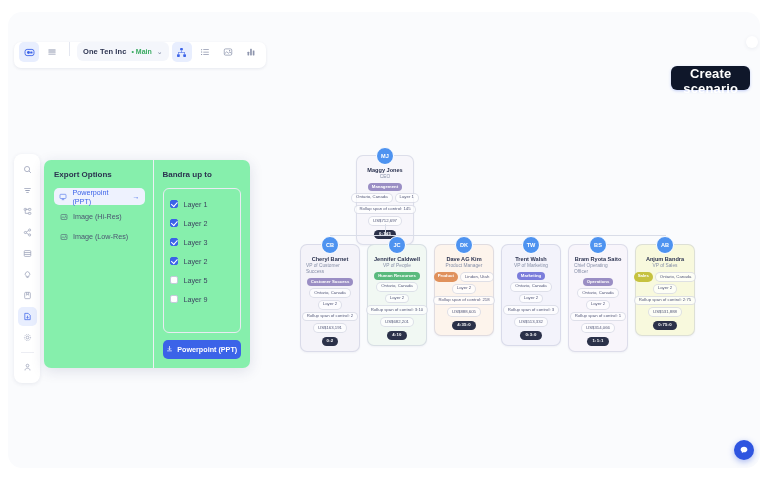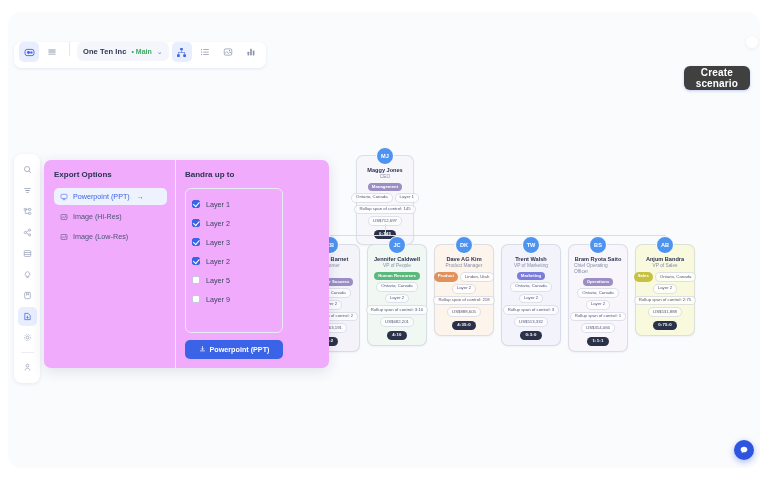--- a/index.html
+++ b/index.html
@@ -46,23 +46,23 @@
     background: #f4f6fb; border-radius: 6px;
     height: 19px; padding: 0 6px;
   }
   .org-name { font-size: 7.5px; color: #2c3350; font-weight: bold; letter-spacing: .1px; }
   .branch { font-size: 7px; color: #3bab62; font-weight: bold; }
   .chev { color: #7b84a3; font-size: 7px; }
 
   .create-btn {
     position: absolute; right: 8px; top: 30px;
     height: 24px; padding: 0 12px;
-    background: #404040; color: #fff;
+    background: #0f172a; color: #fff;
     border: none; border-radius: 6px;
-    font-size: 10px; font-family: inherit; font-weight: bold;
+    font-size: 13px; font-family: inherit; font-weight: bold;
     letter-spacing: .15px;
     box-shadow: 0 1px 3px rgba(59,99,232,.3);
   }
   .create-wrap {
     position: absolute; right: 2px; top: 24px;
     background:#fff; border-radius:9px; padding:6px;
     box-shadow: 0 1px 4px rgba(30,40,90,.07);
   }
 
   
@@ -81,22 +81,22 @@
     display: flex; align-items: center; justify-content: center;
     border-radius: 5px;
     color: #9aa1b8;
   }
   .sb-icon.active { background: #e8eefe; color: #3b63e8; }
   .sb-div { width: 13px; height: 1px; background: #ecedf3; margin: 3px 0; }
 
   
   .export-panel {
     position: absolute; left: 36px; top: 148px;
-    width: 285px; height: 208px;
-    background: #f0abfc;
+    width: 206px; height: 208px;
+    background: #86efac;
     border-radius: 7px;
     display: flex;
     box-shadow: 0 3px 14px rgba(30,40,90,.13);
     overflow: hidden;
   }
   .ep-left { width: 131px; padding: 10px 8px 8px 10px; }
   .ep-right {
     width: 117px; border-left: 1px solid #eef0f5;
     padding: 10px 9px 9px 9px;
     display: flex; flex-direction: column;

